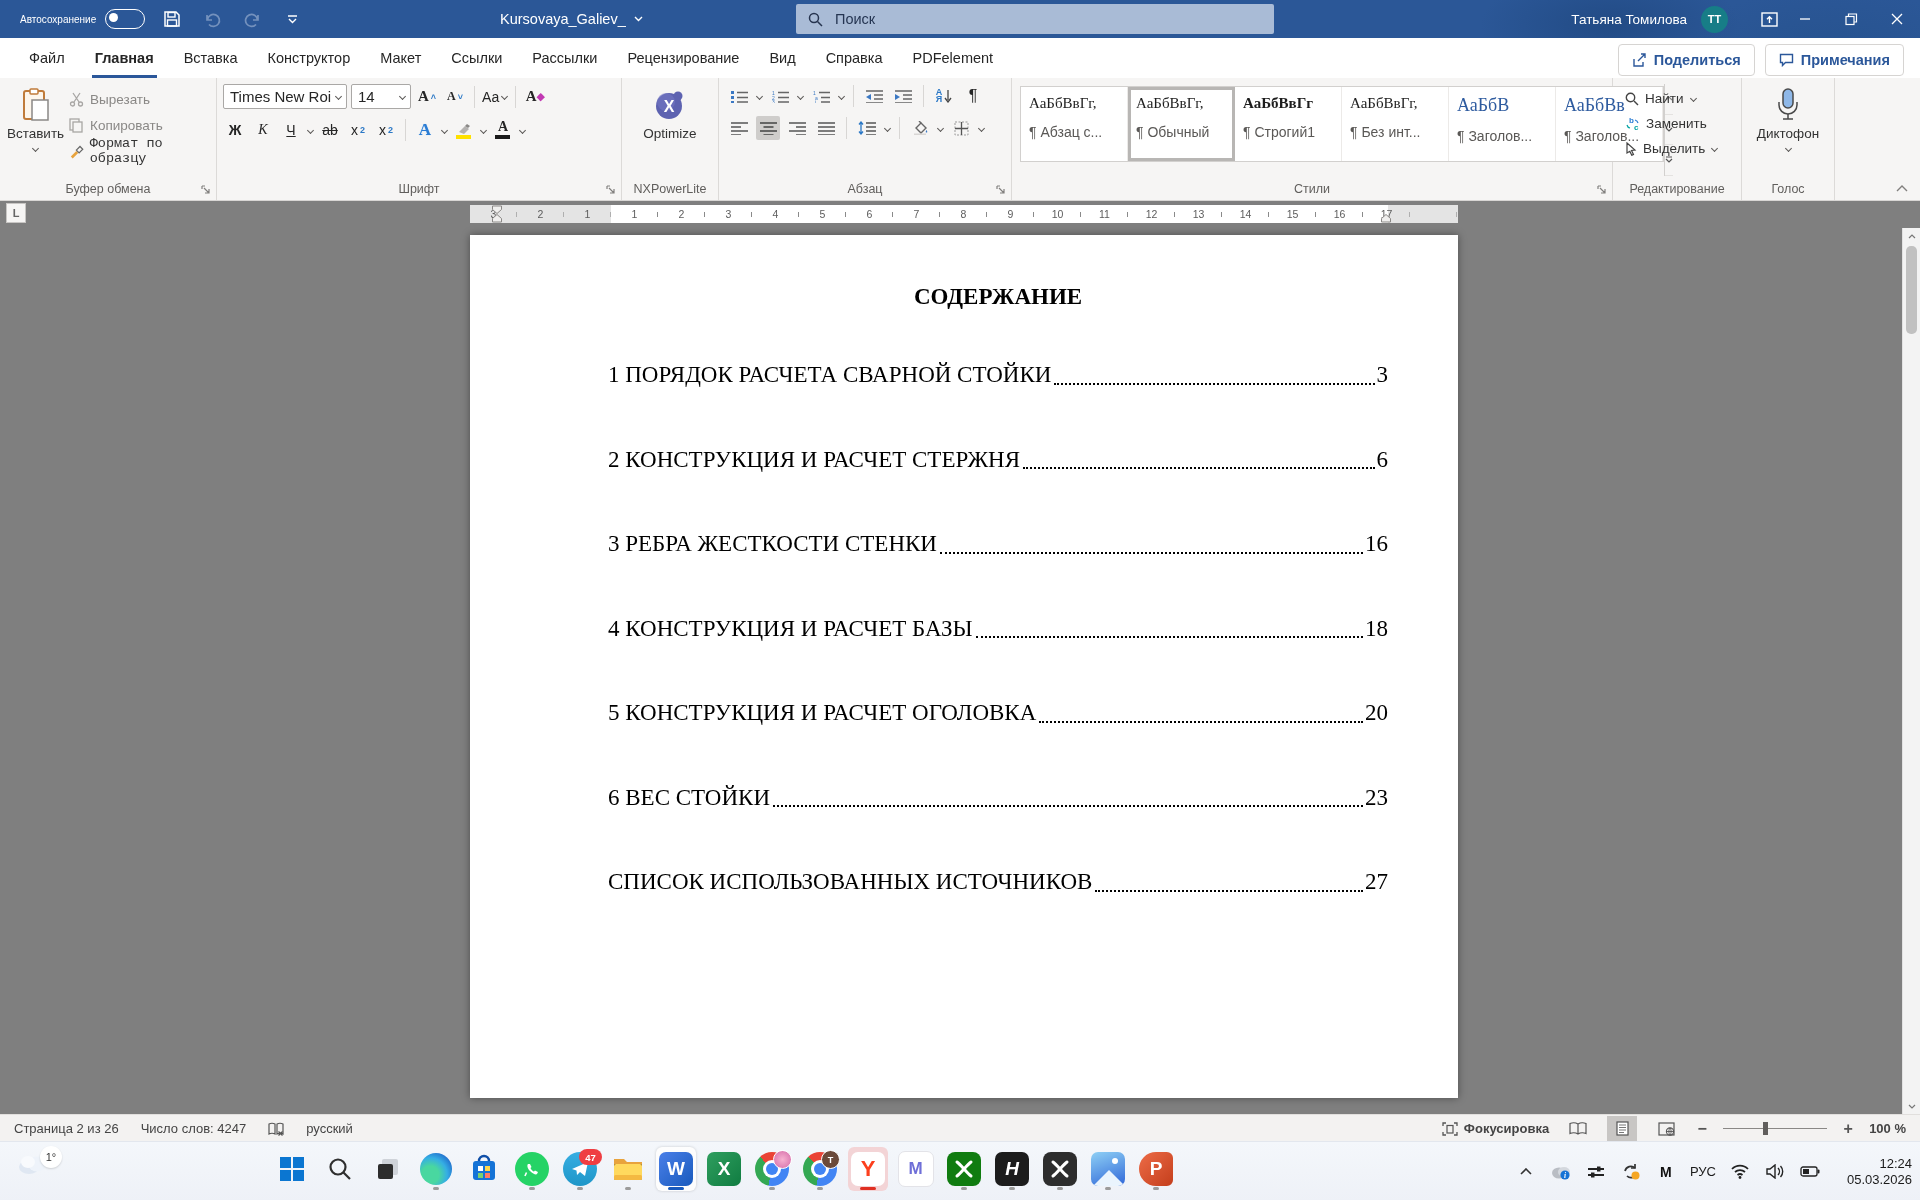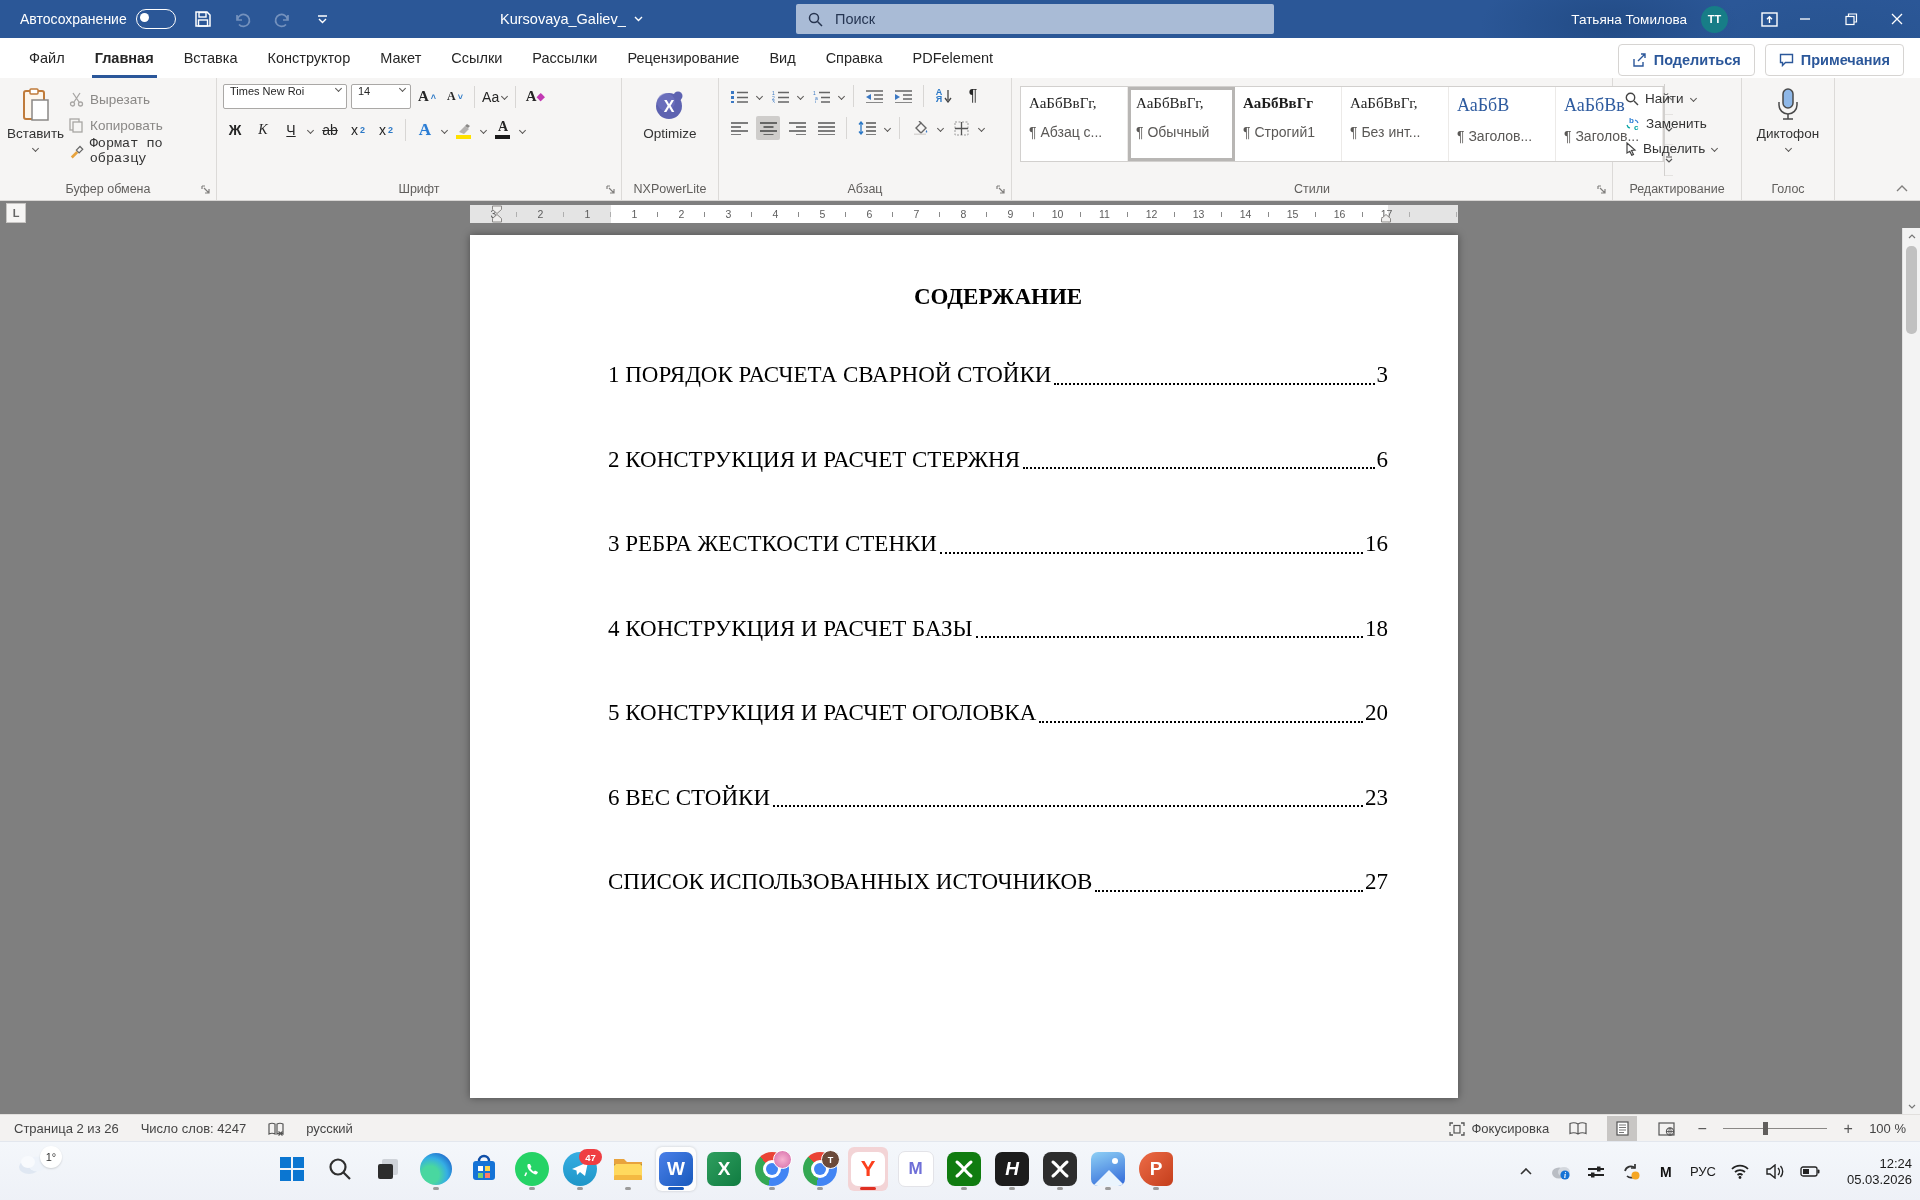--- a/index.html
+++ b/index.html
@@ -7,21 +7,21 @@
        font-family:"Liberation Sans",sans-serif;-webkit-font-smoothing:antialiased;}
   svg{display:block}
 
   
   .tbar{position:absolute;left:0;top:0;width:100%;height:38px;background:#2b5797;color:#fff;}
   .tbar .blob1{position:absolute;left:1480px;top:-30px;width:260px;height:110px;border-radius:50%;
         background:radial-gradient(closest-side,#224b85,transparent);}
   .tbar .blob2{position:absolute;left:1680px;top:-10px;width:300px;height:120px;border-radius:50%;
         background:radial-gradient(closest-side,#27538f,transparent);}
   .qat{position:absolute;left:20px;top:0;height:38px;display:flex;align-items:center;gap:14px;}
-  .autosave{display:flex;align-items:center;gap:9px;font-size:14px;}
+  .autosave{display:flex;align-items:center;gap:9px;font-size:10px;}
   .tgl{width:38px;height:18px;border:1.6px solid #fff;border-radius:10px;position:relative;}
   .tgl::before{content:"";position:absolute;left:3px;top:3px;width:9px;height:9px;border-radius:50%;background:#fff;}
   .qbtn{display:flex;align-items:center;justify-content:center;width:26px;height:28px;}
   .dis{opacity:.45}
   .ttl{position:absolute;left:500px;top:0;width:160px;height:38px;display:flex;align-items:center;gap:8px;
        font-size:14.5px;white-space:nowrap;}
   .srch{position:absolute;left:796px;top:4px;width:454px;height:30px;background:#a9bbd6;border-radius:2px;
         display:flex;align-items:center;padding:0 12px;gap:10px;}
   .srch input{flex:1;background:transparent;border:none;outline:none;font-size:14.5px;color:#1e2a42;
         font-family:"Liberation Sans",sans-serif;}
@@ -52,22 +52,22 @@
   .bigbtn{display:flex;flex-direction:column;align-items:center;justify-content:flex-start;gap:4px;
         padding-top:4px;width:64px;height:92px;border-radius:2px;font-size:13.5px;color:#333;}
   .chev{width:7px;height:7px;display:inline-block;position:relative;}
   .chev::before{content:"";position:absolute;left:1px;top:1px;width:4px;height:4px;
         border-right:1.4px solid #5a5856;border-bottom:1.4px solid #5a5856;transform:rotate(45deg);}
   .smrow{display:flex;align-items:center;gap:6px;height:26px;font-size:13.5px;color:#8a8886;padding-left:4px;}
   .smrow.en{color:#333;font-family:Liberation Mono, monospace;}
   .fbtn{display:flex;align-items:center;justify-content:center;min-width:24px;height:24px;border-radius:2px;
         color:#262626;font-size:14px;gap:2px;}
   .fbtn.on{background:#cfcdcb;}
-  .combo{display:flex;justify-content:space-between;height:23px;border:1px solid #aaa8a6;
-        background:#fff;font-size:11px;color:#262626;padding:0 4px 0 6px;border-radius:2px;}
+  .combo{display:flex;align-items:center;justify-content:space-between;height:23px;border:1px solid #aaa8a6;
+        background:#fff;font-size:15px;color:#262626;padding:0 4px 0 6px;border-radius:2px;}
   .vdiv{width:1px;height:22px;background:#d8d6d4;margin:0 3px;}
 
   
   .gA{font-family:"Liberation Serif",serif;font-weight:bold;}
   .sup{font-size:9px;color:#2b78c6;font-weight:bold;}
   .stk{text-decoration:line-through;}
   .unl{text-decoration:underline;}
   .eff{color:#2a7cd4;font-family:"Liberation Serif",serif;font-weight:bold;font-size:17px;
        text-shadow:0 0 1px #9cc4ea;}
   .colorbar{position:absolute;left:4px;bottom:3px;width:15px;height:4px;}
@@ -110,21 +110,21 @@
   .leader{flex:1;height:0;align-self:flex-end;border-bottom:2.4px dotted #000;margin:0 2px 11px 3px;}
 
   .vscroll{position:absolute;right:0;top:0;width:17px;height:100%;background:#f3f3f3;border-left:1px solid #e2e2e2;}
   .varr{position:absolute;left:0;width:17px;height:16px;display:flex;align-items:center;justify-content:center;}
   .vthumb{position:absolute;left:3px;top:18px;width:11px;height:88px;background:#c1c1c1;border-radius:5px;}
 
   
   .sbar{position:absolute;left:0;top:1114px;width:100%;height:27px;background:#f3f2f1;border-top:1px solid #e1dfdd;
         display:flex;align-items:center;font-size:13px;color:#444;}
   .sleft{display:flex;align-items:center;gap:22px;padding-left:14px;}
-  .sright{margin-left:auto;display:flex;align-items:center;gap:14px;padding-right:14px;}
+  .sright{margin-left:auto;display:flex;align-items:center;gap:14px;padding-right:14px;font-weight:bold;}
   .viewic{width:30px;height:25px;display:flex;align-items:center;justify-content:center;}
   .viewic.on{background:#c8c6c4;}
   .ztrack{width:104px;height:1px;background:#8a8886;position:relative;}
   .zthumb{position:absolute;left:40px;top:-6px;width:5px;height:13px;background:#605e5c;}
   .zsign{font-size:16px;color:#555;width:14px;text-align:center;}
 
   
   .tkbar{position:absolute;left:0;top:1141px;width:100%;height:59px;
         background:linear-gradient(#f4f7fb,#eef1f7);border-top:1px solid #e3e7ee;}
   .weather{position:absolute;left:16px;top:8px;display:flex;align-items:flex-start;}

